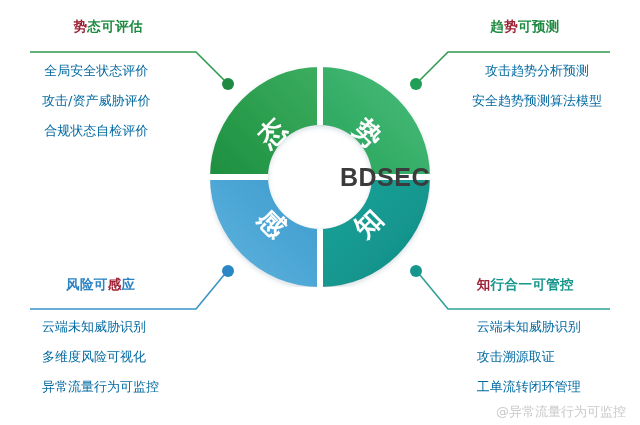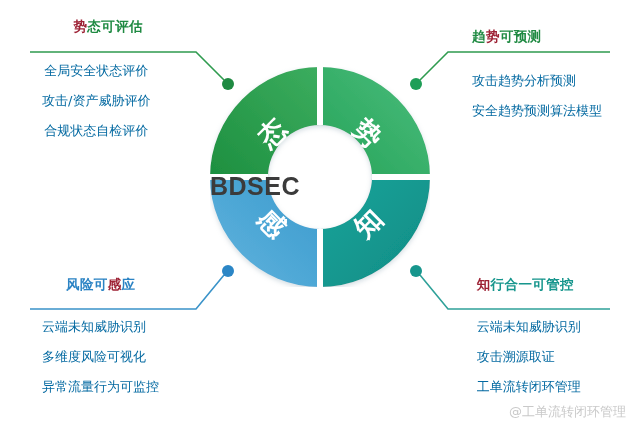--- a/index.html
+++ b/index.html
@@ -37,26 +37,26 @@
   .seg-label {
     font-family: "DejaVu Sans", "Liberation Sans", sans-serif;
     font-size: 27px;
     font-weight: bold;
     fill: #ffffff;
   }
 
   #center-label {
     position: absolute;
     left: 210px;
-    top: 76px;
+    top: 67px;
     width: 220px;
     height: 220px;
     display: flex;
     align-items: center;
-    justify-content: flex-start;
+    justify-content: flex-end;
     pointer-events: none;
   }
   #center-label span {
     font-family: "Liberation Sans", "DejaVu Sans", sans-serif;
     font-size: 25px;
     font-weight: bold;
     color: #3b3b3b;
     letter-spacing: 0.5px;
   }
 
@@ -93,21 +93,21 @@
   .tl .block-title { color: #1f8a42; }
   .tr .block-title { color: #1f8a42; }
   .bl .block-title { color: #2b83c4; }
   .br .block-title { color: #17968d; }
 
   
   .tl { left: 30px;  top: 18px;  text-align: center; }
   .tl .block-title { margin-left: 36px; }
   .tl .block-items { margin-top: 20px; margin-left: 12px; }
 
-  .tr { right: 30px; top: 28px;  text-align: left; }
+  .tr { right: 30px; top: 18px;  text-align: center; }
   .tr .block-title { margin-right: 32px; }
   .tr .block-items { margin-top: 20px; margin-right: 8px; }
 
   .bl { left: 30px;  top: 276px; text-align: left; }
   .bl .block-title { margin-left: 36px; }
   .bl .block-items { margin-top: 18px; margin-left: 12px; }
 
   .br { right: 30px; top: 276px; text-align: left; }
   .br .block-title { margin-right: 36px; }
   .br .block-items { margin-top: 18px; margin-right: 8px; }
@@ -230,15 +230,15 @@
 
   <div class="block br">
     <div class="block-title"><span class="hl">知</span><span>行合一可管控</span></div>
     <div class="block-items">
         <div>云端未知威胁识别</div>
         <div>攻击溯源取证</div>
         <div>工单流转闭环管理</div>
       </div>
   </div>
 
-  <div id="watermark">@工单流转闭环管理</div>
+  <div id="watermark">@异常流量行为可监控</div>
 
 </div>
 
 </body></html>

